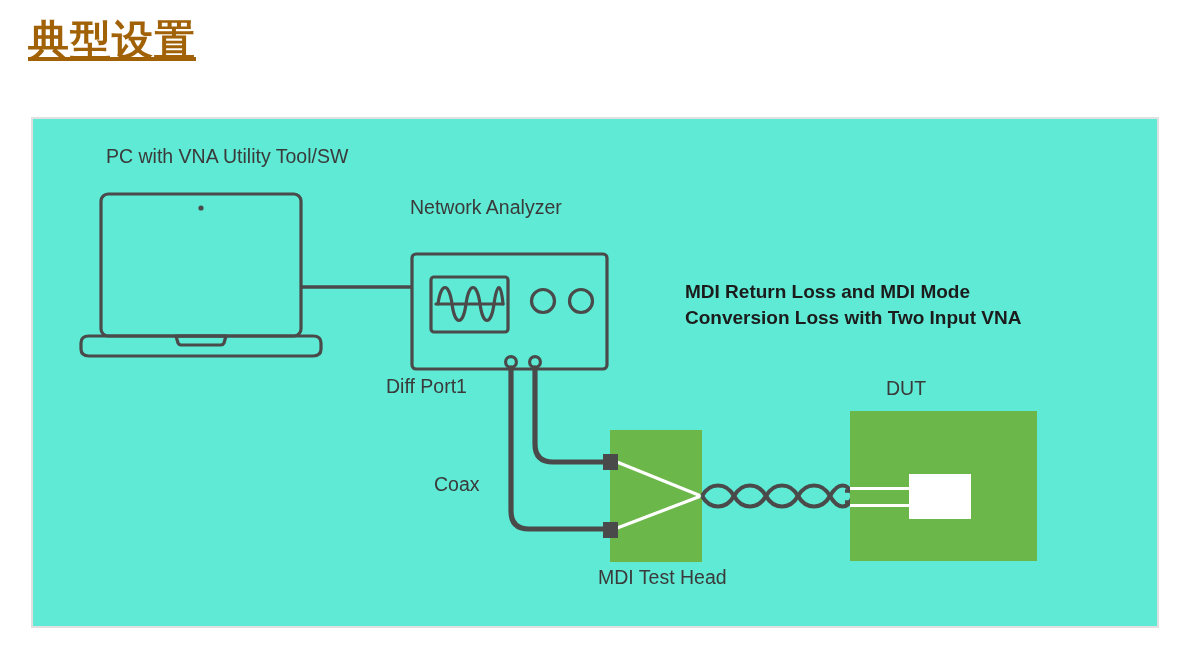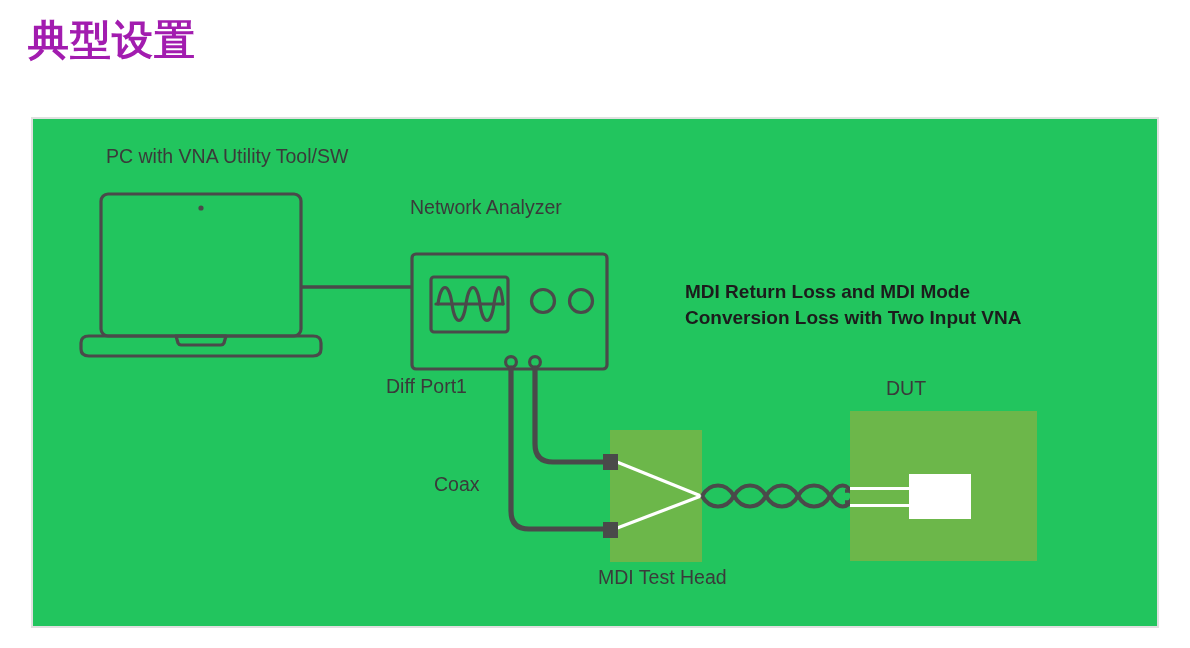--- a/index.html
+++ b/index.html
@@ -14,32 +14,33 @@
     color: #333333;
     overflow: hidden;
     position: relative;
   }
   #page-title {
     position: absolute;
     left: 28px;
     top: 18px;
     font-size: 41px;
     font-weight: bold;
-    color: #a21caf;
+    color: #a16207;
     letter-spacing: 1px;
     line-height: 1.1;
+    text-decoration: underline;
   }
   #diagram-frame {
     position: absolute;
     left: 31px;
     top: 117px;
     width: 1128px;
     height: 511px;
     border: 2px solid #e0e0e0;
-    background: #22c55e;
+    background: #5eead4;
     box-sizing: border-box;
   }
   #diagram-svg {
     position: absolute;
     left: 0;
     top: 0;
     width: 1128px;
     height: 511px;
     display: block;
   }

